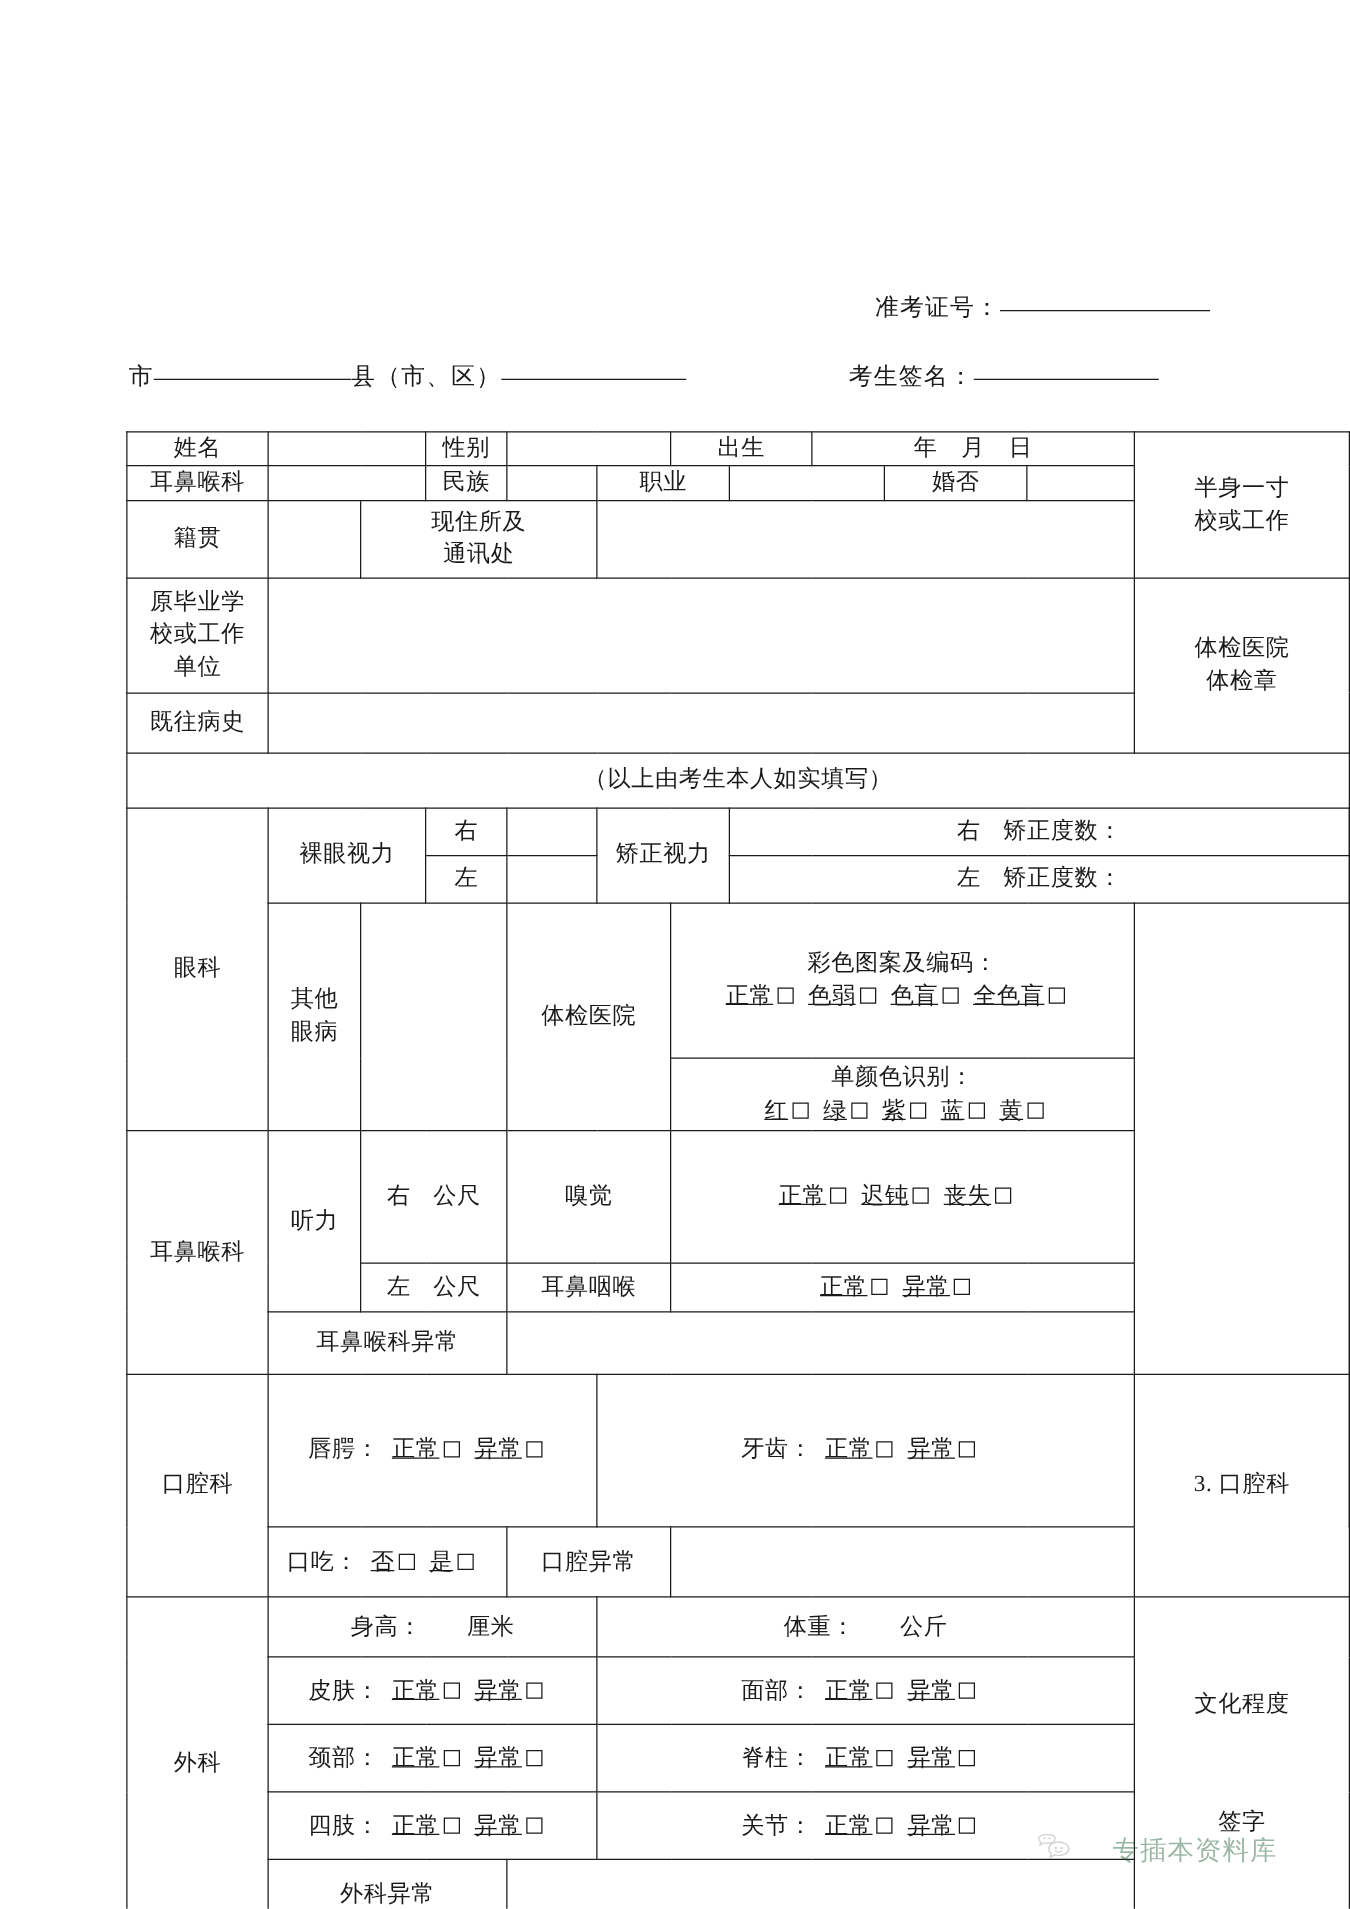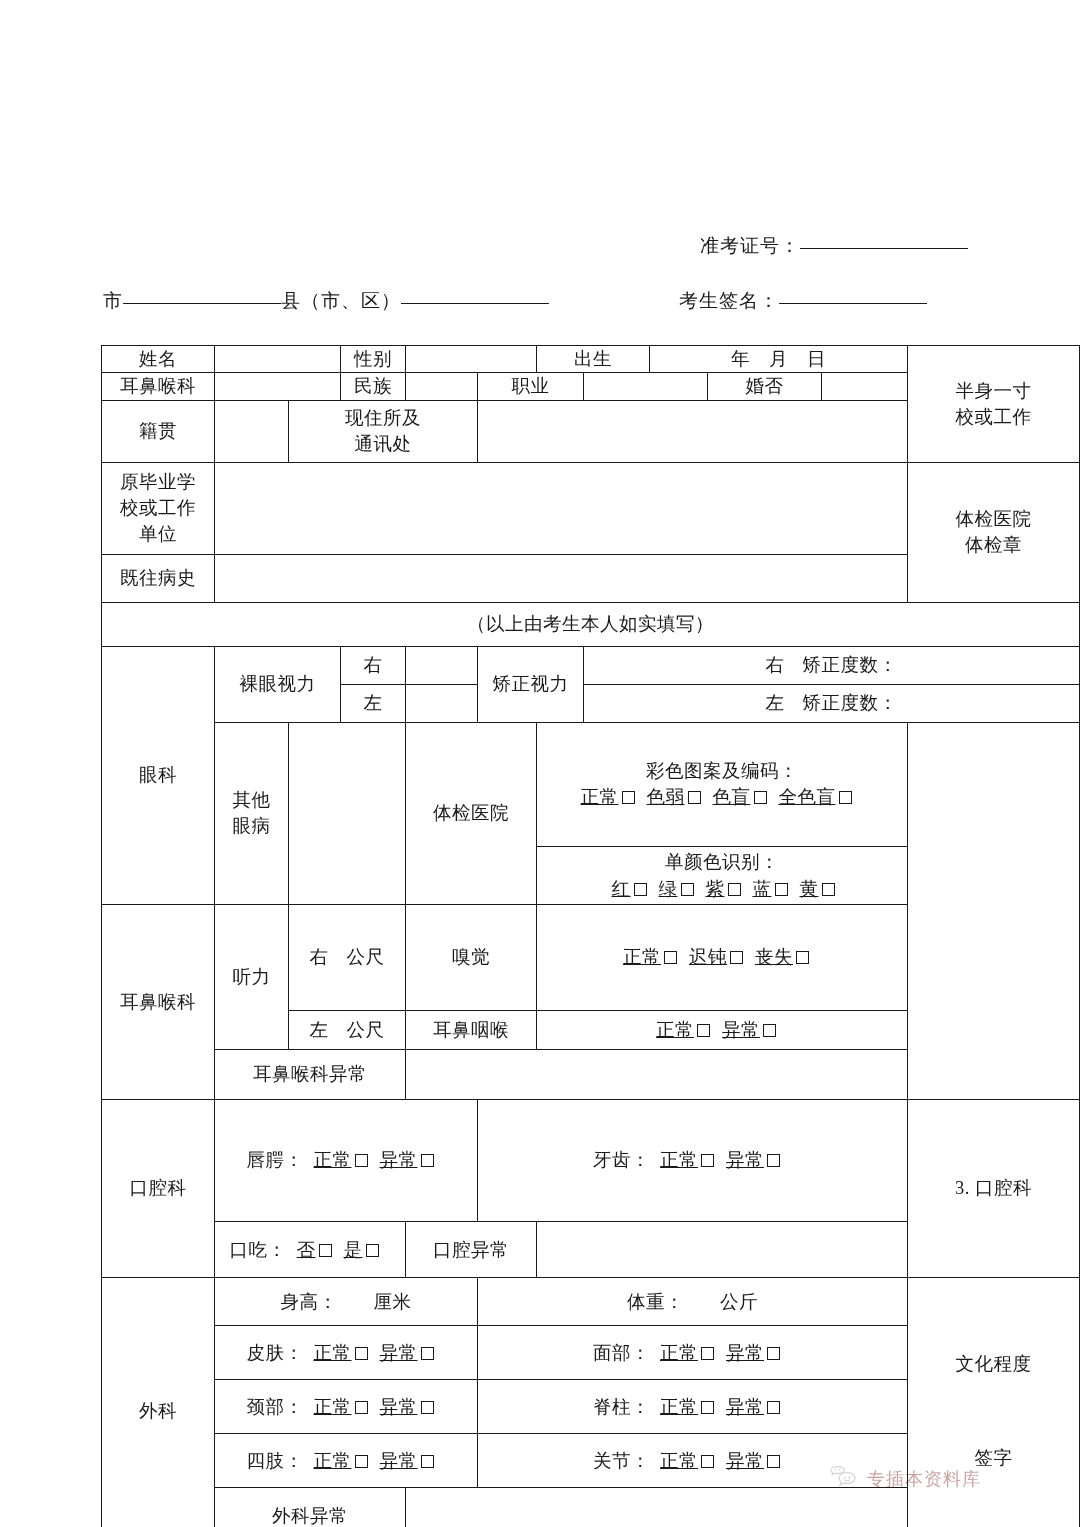--- a/index.html
+++ b/index.html
@@ -107,25 +107,26 @@
   .watermark {
     position: absolute;
     left: 828px;
     top: 1466px;
     display: flex;
     align-items: center;
     gap: 9px;
     opacity: 0.42;
   }
   .wm-label {
-    font-size: 18px;
-    color: #7f1d1d;
+    font-size: 21px;
+    color: #14532d;
     letter-spacing: 1px;
     white-space: nowrap;
     font-family: "Liberation Sans", "DejaVu Sans", sans-serif;
+    margin-left: 23px;
   }
 </style>
 </head>
 <body>
 
 <div class="page">
 
 
   <div class="hdr-row ticket-row">
     <span>准考证号：</span><span class="uline u-ticket"></span>

